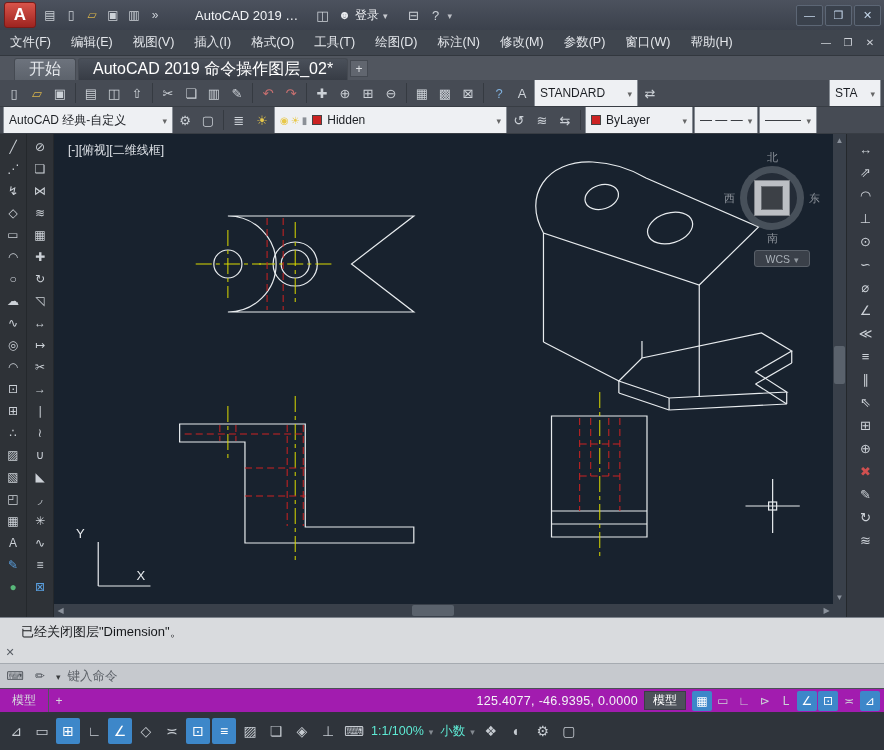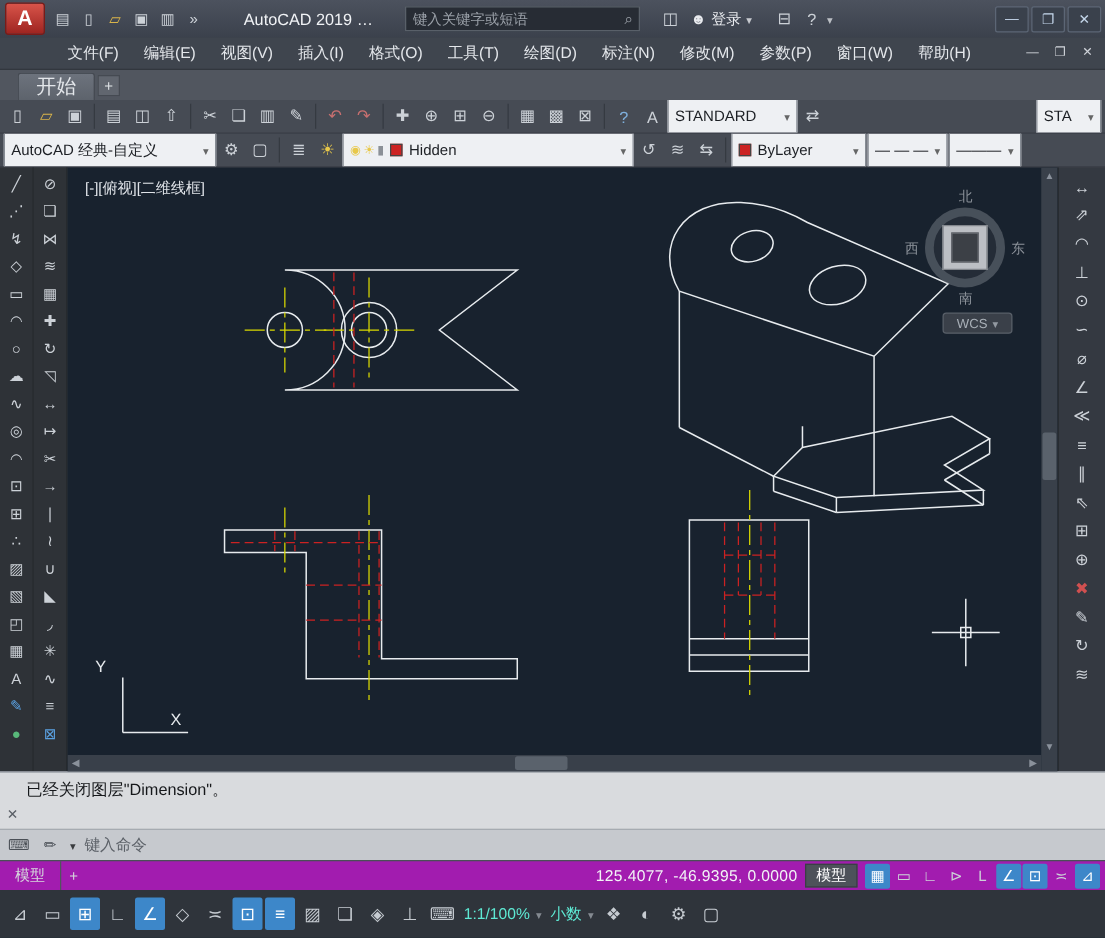--- a/index.html
+++ b/index.html
@@ -17,21 +17,21 @@
   .searchbox .ph { color:#9aa0a8; font-size:11.5px; flex:1; white-space:nowrap; overflow:hidden; }
   .searchbox .mag { color:#9aa0a8; font-size:12px; }
   .tb-right { display:flex; align-items:center; gap:2px; margin-left:10px; }
   .tb-right .icon { width:20px; height:20px; font-size:13px; }
   .signin { display:flex; align-items:center; gap:4px; color:#e8eaee; padding:0 4px; font-size:12px; }
   .win-controls { margin-left:auto; display:flex; gap:2px; padding-right:3px; }
   .win-controls .icon { width:27px; height:21px; background:#3a414c; border:1px solid #5c6675; color:#c4d6ea; font-size:11px; }
   .caret::after { content:"▾"; font-size:9px; color:inherit; opacity:.8; }
 
   
-  .menubar { height:26px; background:#3f454e; display:flex; align-items:center; padding-left:44px; border-bottom:1px solid #32373e; }
+  .menubar { height:26px; background:#3f454e; display:flex; align-items:center; border-bottom:1px solid #32373e; }
   .menu-item { padding:0 10px; height:100%; display:flex; align-items:center; color:#e4e7eb; font-size:12.5px; white-space:nowrap; }
   .doc-controls { margin-left:auto; display:flex; gap:2px; padding-right:4px; }
   .doc-controls .icon { width:20px; height:18px; color:#cfd3d9; font-size:10px; }
 
   
   .filetabs { height:24px; background:#51565f; display:flex; align-items:flex-end; padding-left:14px; gap:2px; }
   .ftab { height:22px; padding:0 14px; display:flex; align-items:center; background:linear-gradient(#6d737d,#5d636c); color:#e3e6ea; font-size:16px; border:1px solid #454a52; border-bottom:none; border-radius:3px 3px 0 0; white-space:nowrap; }
   .ftab.active { background:linear-gradient(#4a505a,#373c45); color:#fff; }
   .ftab-plus { width:18px; height:17px; margin-bottom:3px; background:#61666f; border:1px solid #454a52; color:#dde0e4; display:flex; align-items:center; justify-content:center; font-size:12px; }
 
@@ -120,24 +120,20 @@
       </div>
     <div class="qat">
         <span class="icon">▤</span>
         <span class="icon">▯</span>
         <span class="icon" style="color: rgb(217, 180, 74);">▱</span>
         <span class="icon">▣</span>
         <span class="icon">▥</span>
         <span class="icon">»</span>
       </div>
     <div class="title-text">AutoCAD 2019 …</div>
-    <div class="searchbox">
-      <span class="ph">键入关键字或短语</span>
-      <span class="mag">⌕</span>
-    </div>
     <div class="tb-right">
       <span class="icon">◫</span>
       <span class="signin">
         <span>☻</span>
         <span>登录</span>
         <span class="caret"></span>
       </span>
       <span class="tb-right">
           <span class="icon">⊟</span>
           <span class="icon">?</span>
@@ -169,20 +165,21 @@
     <div class="doc-controls">
         <span class="icon">—</span>
         <span class="icon">❐</span>
         <span class="icon">✕</span>
       </div>
   </div>
 
   <div class="filetabs">
     <span style="display:flex;gap:2px;align-items:flex-end">
         <span class="ftab">开始</span>
+        <span class="ftab active">AutoCAD 2019 命令操作图层_02*</span>
       </span>
     <span class="ftab-plus">+</span>
   </div>
 
   <div class="trow">
     <span style="display:flex;gap:1px;align-items:center">
         <span class="icon">▯</span>
         <span class="icon" style="color: rgb(217, 180, 74);">▱</span>
         <span class="icon">▣</span>
         <span class="tsep"></span>

